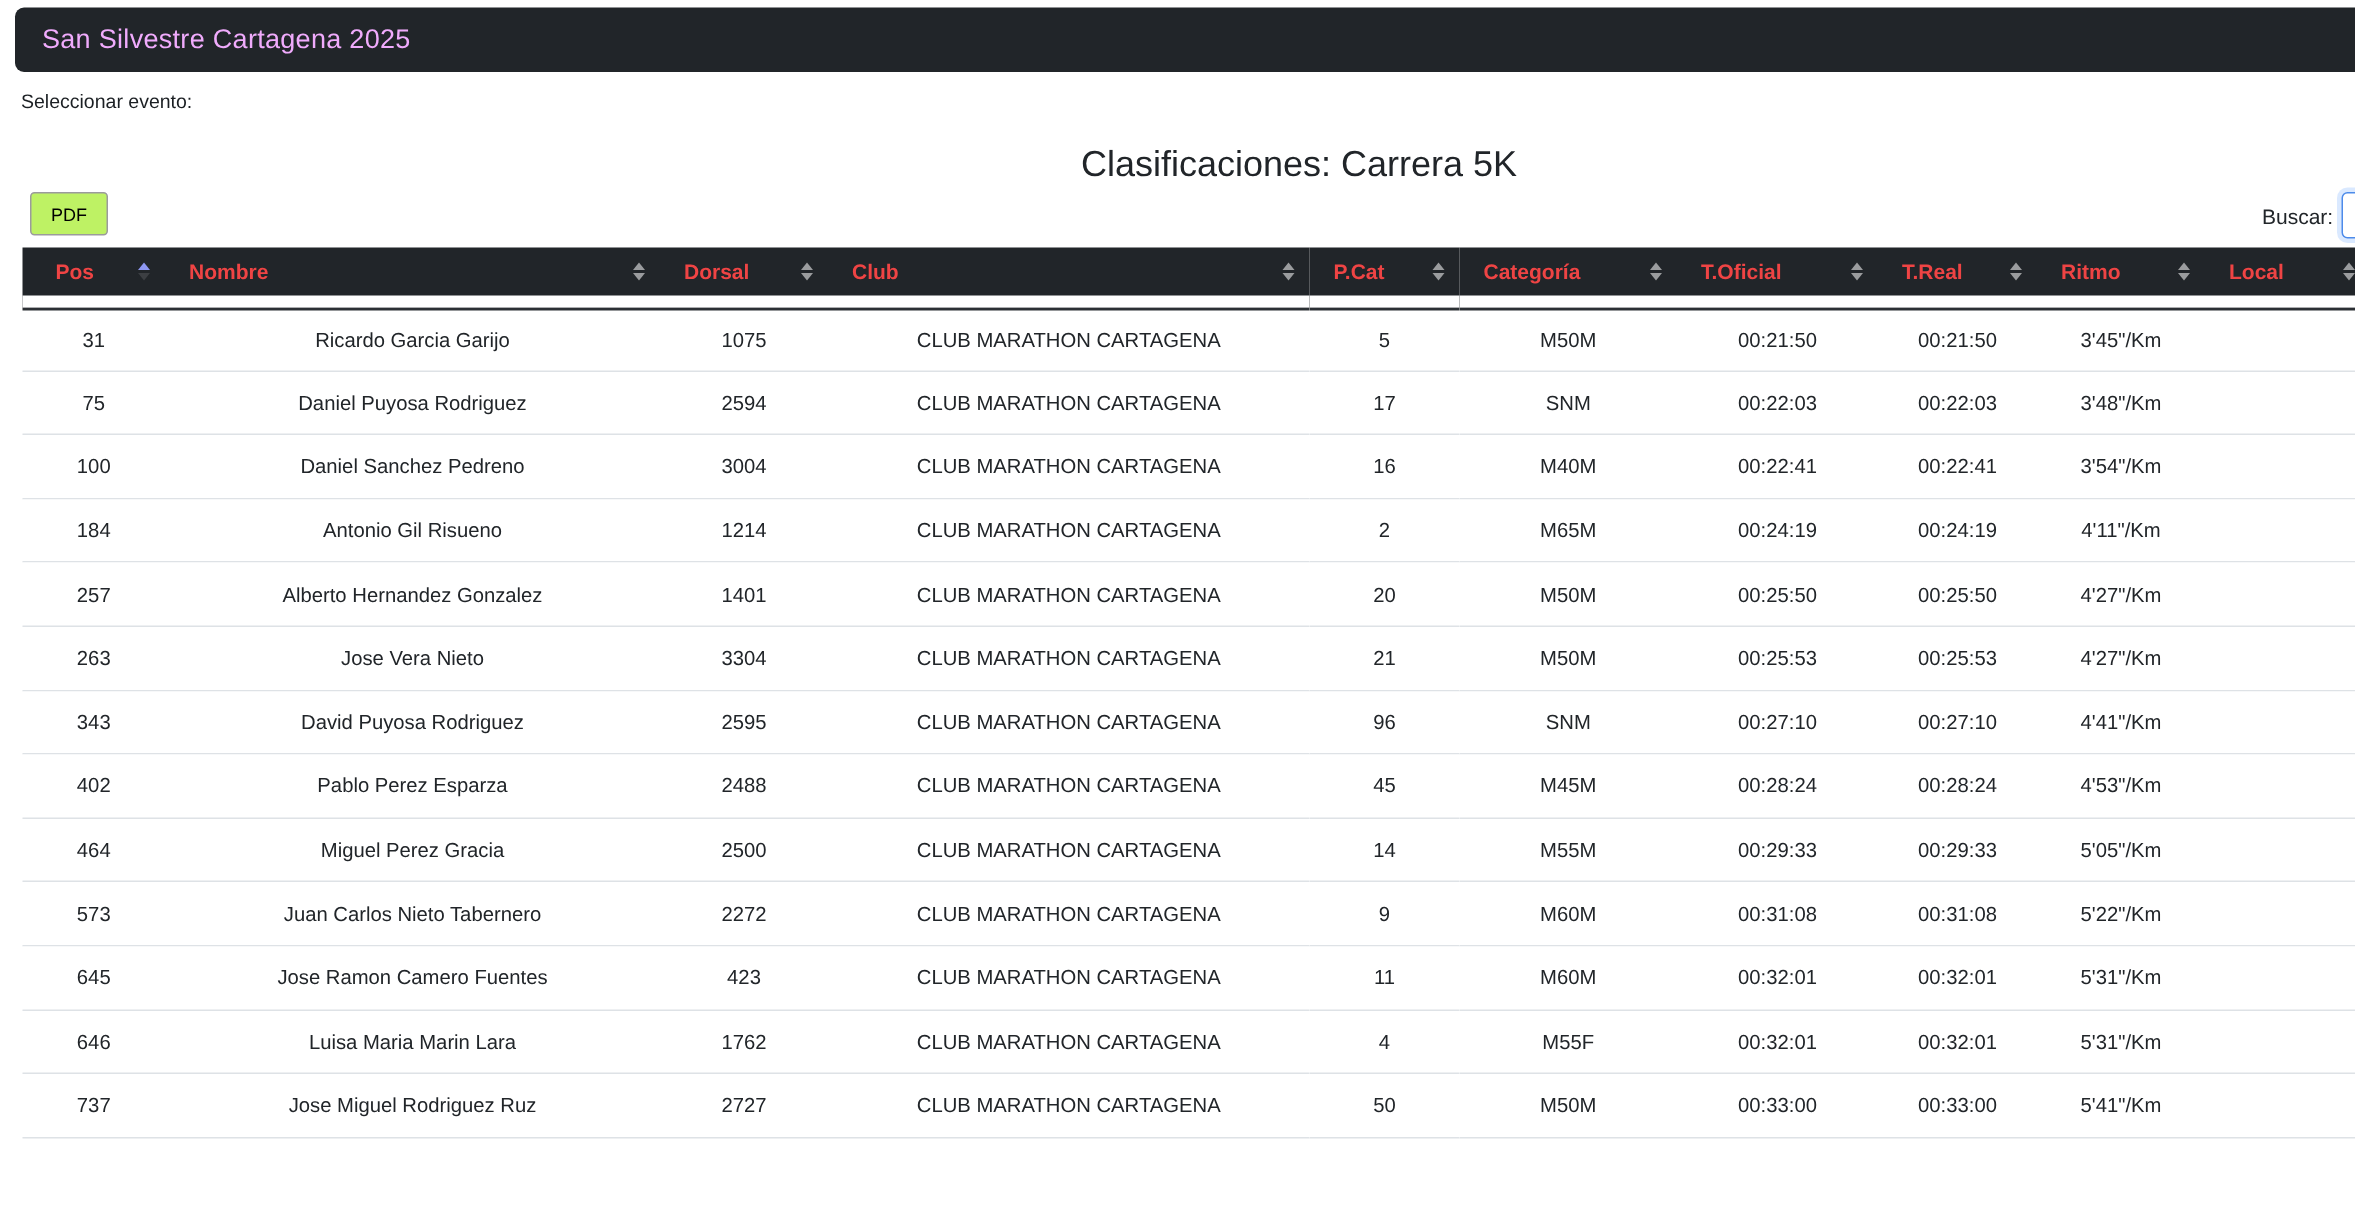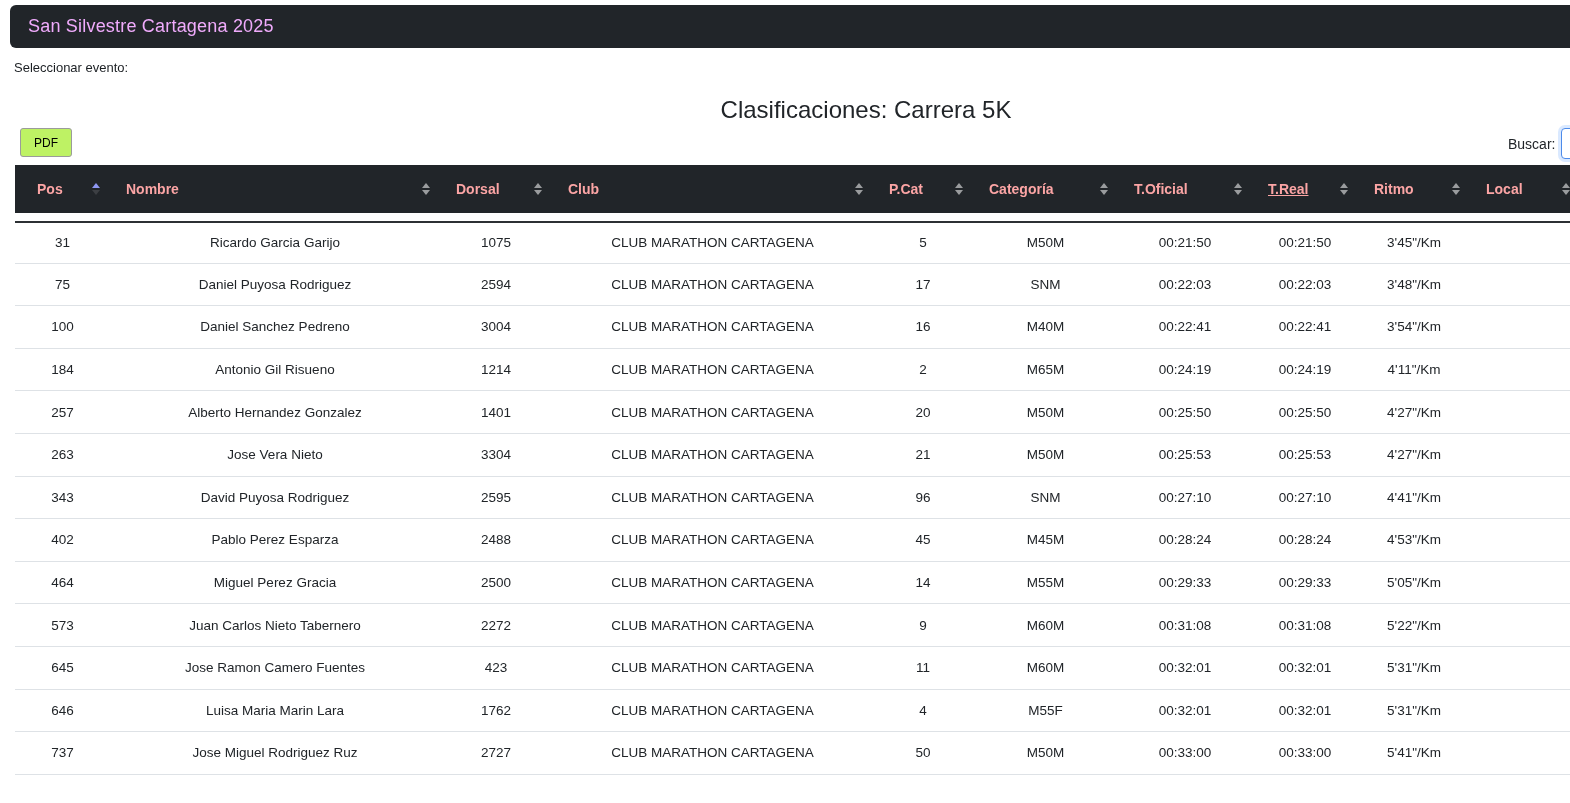--- a/index.html
+++ b/index.html
@@ -98,40 +98,40 @@
   
   table.results {
     margin: 6px 0 0 15px;
     width: 1565px;
     table-layout: fixed;
     border-collapse: separate;
     border-spacing: 0;
   }
   thead th {
     background: #212529;
-    color: #fca5a5;
+    color: #ef4444;
     font-size: 14px;
     font-weight: 700;
     text-align: left;
-    height: 56px;
+    height: 40px;
     padding: 0 26px 0 16px;
     position: relative;
     border-bottom: 8px solid #ffffff; 
     cursor: pointer;
     white-space: nowrap;
     overflow: hidden;
   }
   thead th:nth-child(1)  { width: 95px;  padding-left: 22px; }
   thead th:nth-child(2)  { width: 330px; }
   thead th:nth-child(3)  { width: 112px; }
   thead th:nth-child(4)  { width: 321px; }
   thead th:nth-child(5)  { width: 100px; }
   thead th:nth-child(6)  { width: 145px; }
   thead th:nth-child(7)  { width: 134px; }
-  thead th:nth-child(8)  { width: 106px; text-decoration: underline; }
+  thead th:nth-child(8)  { width: 106px; }
   thead th:nth-child(9)  { width: 112px; margin-top: 30px; }
   thead th:nth-child(10) { width: 110px; }
 
   .sort {
     position: absolute; right: 10px; top: 50%;
     transform: translateY(-50%);
     display: flex; flex-direction: column; align-items: center;
   }
   .sort .up {
     width: 0; height: 0;

